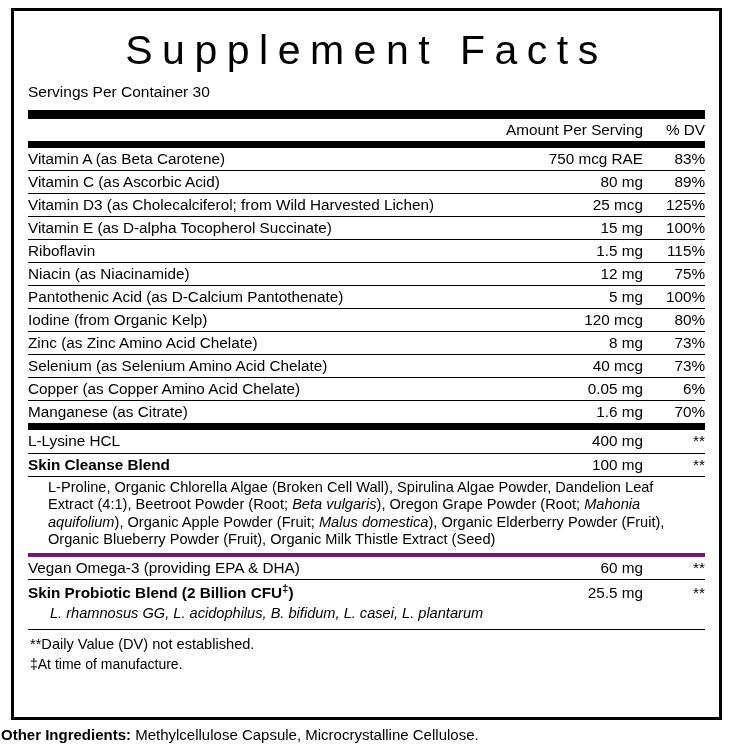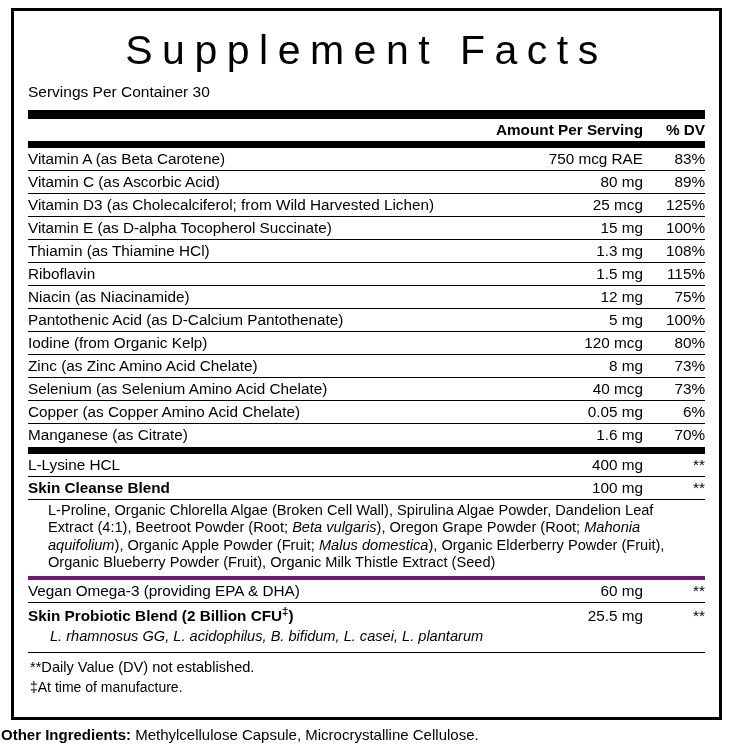--- a/index.html
+++ b/index.html
@@ -76,21 +76,21 @@
     padding-right: 10px;
     width: 150px;
   }
   td.dv {
     text-align: right;
     white-space: nowrap;
     width: 62px;
     padding-right: 2px;
   }
   .hdr td {
-    font-weight: bold;
+    font-weight: normal;
     border-bottom: none;
     padding-bottom: 3px;
     font-size: 15.3px;
   }
   .bold { font-weight: bold; }
   .blend-desc {
     font-size: 14.6px;
     line-height: 1.2;
     padding: 2px 4px 4px 20px;
     border-bottom: 4px solid #701a75;
@@ -160,25 +160,20 @@
           <td class="name">Vitamin D3 (as Cholecalciferol; from Wild Harvested Lichen)</td>
           <td class="amount">25 mcg</td>
           <td class="dv">125%</td>
         </tr>
         <tr>
           <td class="name">Vitamin E (as D-alpha Tocopherol Succinate)</td>
           <td class="amount">15 mg</td>
           <td class="dv">100%</td>
         </tr>
         <tr>
-          <td class="name">Thiamin (as Thiamine HCl)</td>
-          <td class="amount">1.3 mg</td>
-          <td class="dv">108%</td>
-        </tr>
-        <tr>
           <td class="name">Riboflavin</td>
           <td class="amount">1.5 mg</td>
           <td class="dv">115%</td>
         </tr>
         <tr>
           <td class="name">Niacin (as Niacinamide)</td>
           <td class="amount">12 mg</td>
           <td class="dv">75%</td>
         </tr>
         <tr>

